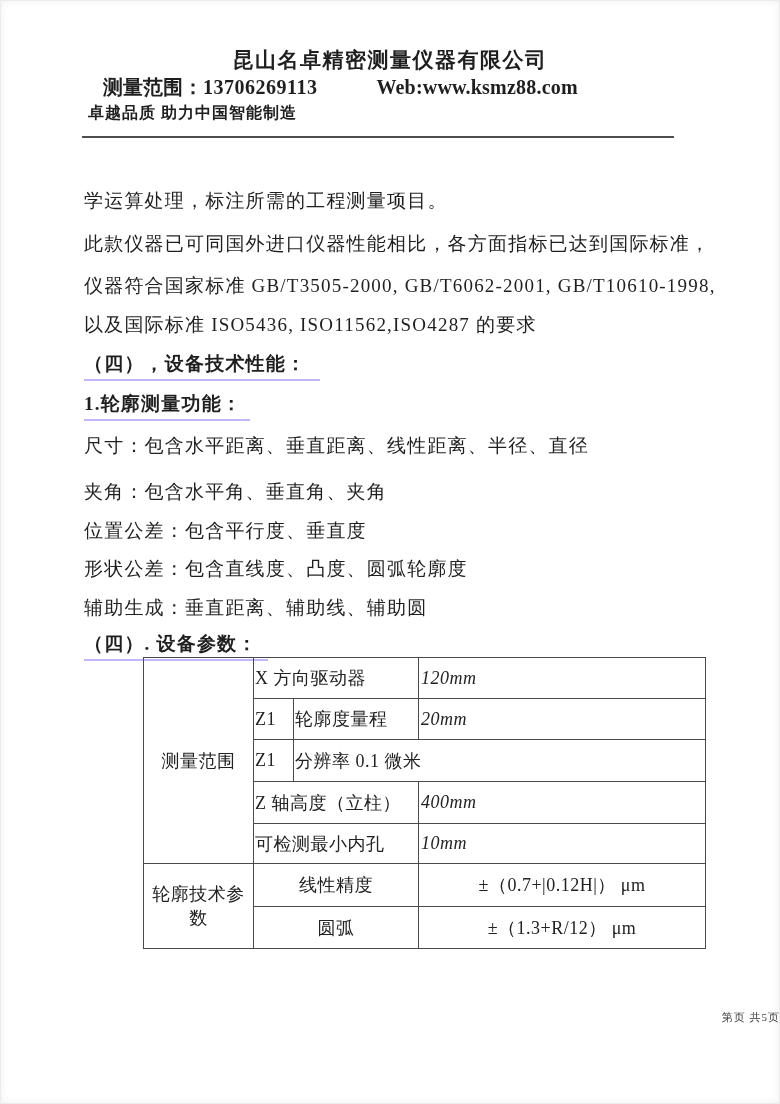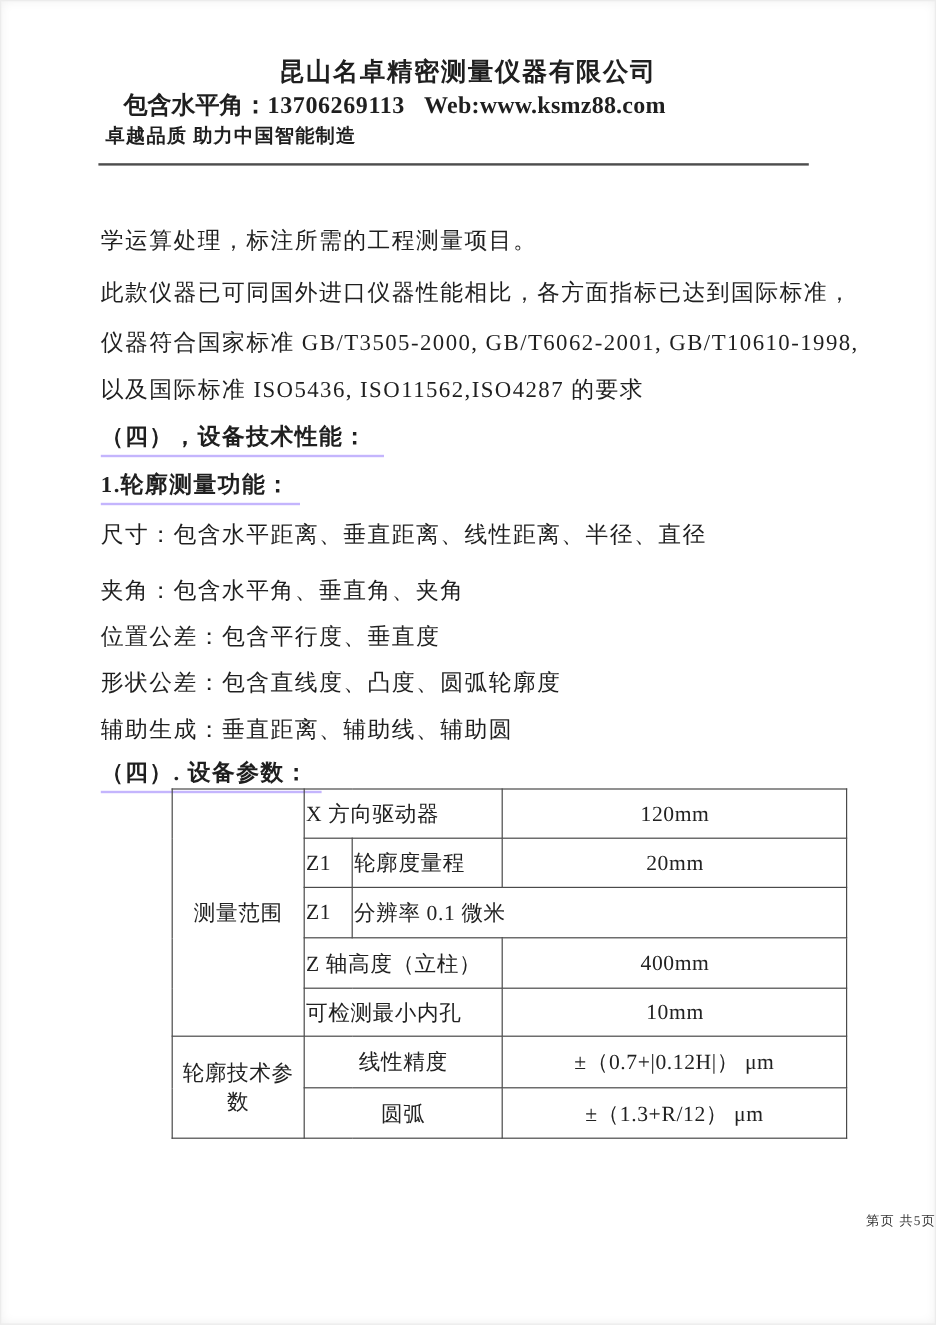--- a/index.html
+++ b/index.html
@@ -9,47 +9,47 @@
     color:#1f1f1f;
   }
   .page{
     position:relative;width:780px;height:1104px;background:#fff;overflow:hidden;
     box-shadow:inset 0 0 0 1px #ececec, inset 0 0 10px rgba(0,0,0,0.07);
   }
   .abs{position:absolute;white-space:pre;}
   
   .title{left:0;right:0;top:46px;text-align:center;font-size:21px;font-weight:bold;letter-spacing:1.5px;}
   .contact{left:103px;top:74px;font-size:20px;font-weight:bold;}
-  .contact .web{margin-left:16px;letter-spacing:0.2px;}
+  .contact .web{margin-left:59px;letter-spacing:0.2px;}
   .contact .num{letter-spacing:0.5px;}
   .slogan{left:88px;top:103px;font-size:16px;font-weight:bold;letter-spacing:1px;}
   .rule{position:absolute;left:82px;top:136px;width:592px;height:2px;background:#4d4d4d;}
   
   .bline{left:84px;font-size:19px;letter-spacing:1.2px;}
   .heading{left:84px;font-size:19px;font-weight:bold;letter-spacing:1.2px;}
   .heading span{display:inline-block;border-bottom:2px solid #c4b5fd;padding-bottom:2px;}
   
   table.spec{
     position:absolute;left:143px;top:657px;border-collapse:collapse;table-layout:fixed;
     font-size:18px;letter-spacing:0.5px;color:#222;
   }
   table.spec td{border:1.5px solid #4a4a4a;overflow:hidden;vertical-align:middle;}
   td.lbl{text-align:left;padding:0 2px 0 1px;}
-  td.val{text-align:center;padding-left:2px;}
+  td.val{text-align:left;padding-left:2px;font-style:italic;}
   td.ctr{text-align:center;padding:0 1px;}
   
   .footer{left:0;right:0;top:1010px;text-align:right;font-size:11px;letter-spacing:1px;color:#3a3a3a;}
 </style>
 </head>
 <body>
 
 <div class="page">
 
   <div class="abs title">昆山名卓精密测量仪器有限公司</div>
-  <div class="abs contact"><span>包含水平角：</span><span class="num">13706269113</span><span class="web">Web:www.ksmz88.com</span></div>
+  <div class="abs contact"><span>测量范围：</span><span class="num">13706269113</span><span class="web">Web:www.ksmz88.com</span></div>
   <div class="abs slogan">卓越品质 助力中国智能制造</div>
   <div class="rule"></div>
 
   <div class="abs bline" style="top:188px">学运算处理，标注所需的工程测量项目。</div>
 
   <div class="abs bline" style="top:231px">此款仪器已可同国外进口仪器性能相比，各方面指标已达到国际标准，</div>
   <div class="abs bline" style="top:273px">仪器符合国家标准 GB/T3505-2000, GB/T6062-2001, GB/T10610-1998,</div>
   <div class="abs bline" style="top:312px">以及国际标准 ISO5436, ISO11562,ISO4287 的要求</div>
 
   <div class="abs heading" style="top:351px"><span style="padding-right:14px">（四），设备技术性能：</span></div>

